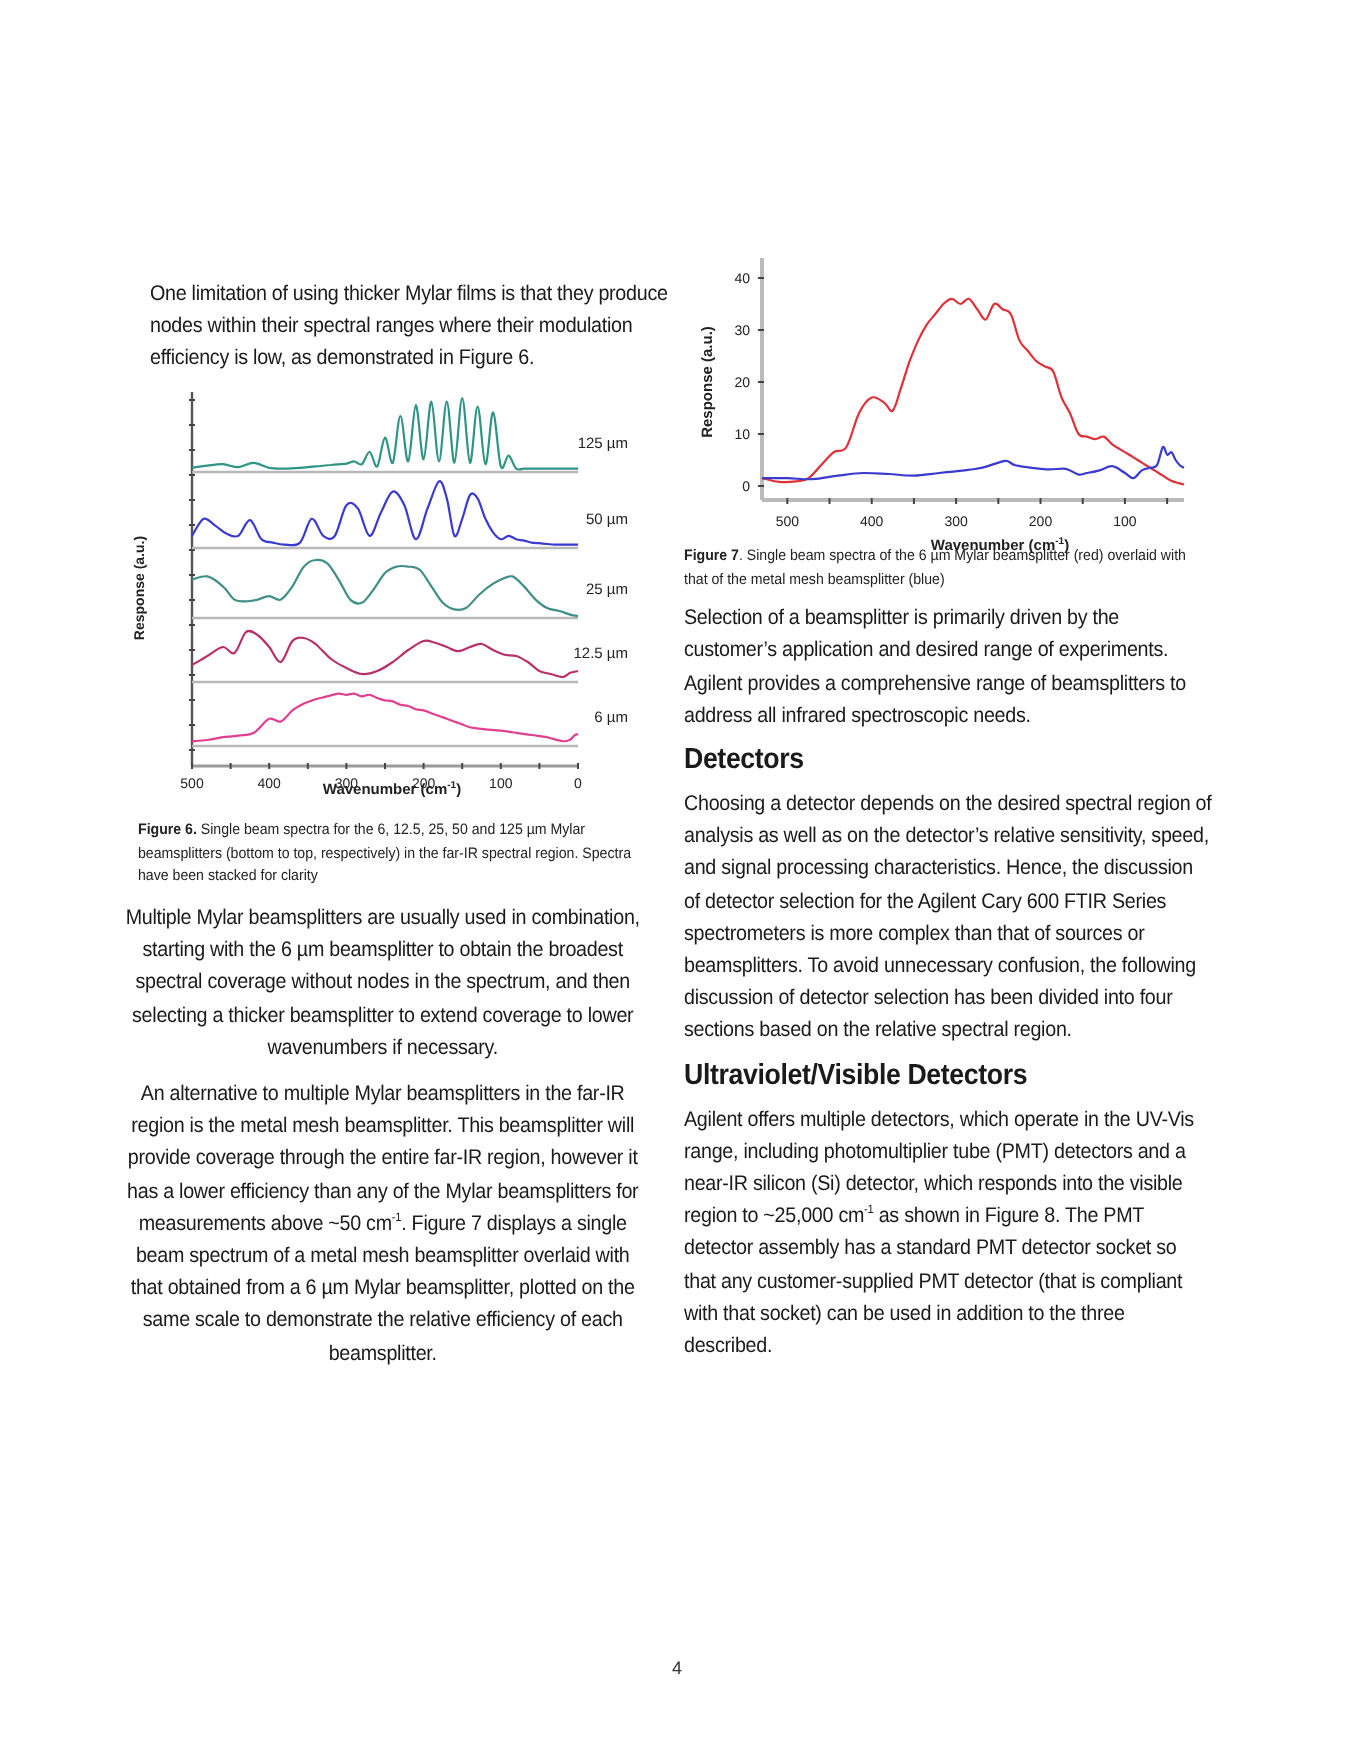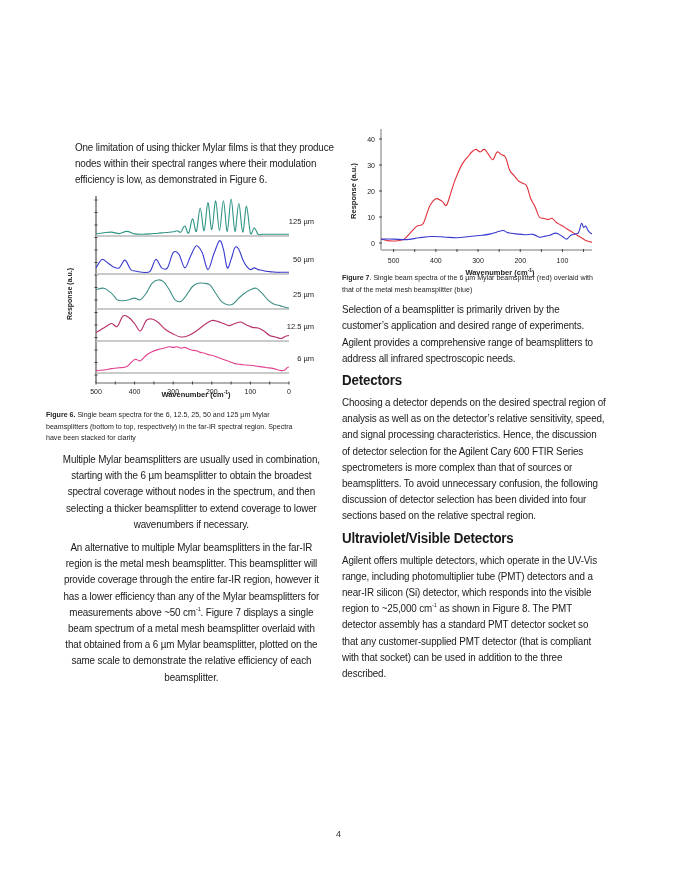--- a/index.html
+++ b/index.html
@@ -73,21 +73,21 @@
       <text x="254" y="107" text-anchor="end" font-size="7.5" fill="#222">25 µm</text>
       <path d="M36.0,142.5 C37.3,141.8 41.1,139.5 43.7,138.0 C46.3,136.5 49.2,133.8 51.4,133.5 C53.7,133.3 55.3,137.8 57.2,136.5 C59.2,135.3 61.1,127.5 63.0,126.0 C65.0,124.5 66.9,126.3 68.8,127.5 C70.7,128.8 72.7,131.3 74.6,133.5 C76.5,135.8 78.5,141.5 80.4,141.0 C82.3,140.5 84.3,132.5 86.2,130.5 C88.1,128.5 90.0,128.8 92.0,129.0 C93.9,129.3 95.5,130.3 97.8,132.0 C100.0,133.8 102.9,137.5 105.5,139.5 C108.1,141.5 110.6,142.8 113.2,144.0 C115.8,145.3 118.3,146.8 120.9,147.0 C123.5,147.3 126.1,146.5 128.6,145.5 C131.2,144.5 133.8,142.8 136.4,141.0 C138.9,139.3 141.5,136.8 144.1,135.0 C146.7,133.3 149.5,131.1 151.8,130.5 C154.1,129.9 155.7,130.9 157.6,131.4 C159.5,131.9 161.4,132.8 163.4,133.5 C165.3,134.2 167.2,135.6 169.2,135.6 C171.1,135.6 173.0,134.1 175.0,133.5 C176.9,132.9 178.8,131.8 180.8,132.0 C182.7,132.3 184.6,134.1 186.5,135.0 C188.5,135.9 190.4,136.9 192.3,137.4 C194.3,137.9 196.2,137.4 198.1,138.0 C200.1,138.6 202.0,139.8 203.9,141.0 C205.8,142.3 207.8,144.5 209.7,145.5 C211.6,146.5 213.6,146.5 215.5,147.0 C217.4,147.5 219.7,148.6 221.3,148.5 C222.9,148.4 223.9,146.9 225.1,146.4 C226.4,145.9 228.4,145.7 229.0,145.5" fill="none" stroke="#b8306a" stroke-width="1.1"></path>
       <text x="254" y="139" text-anchor="end" font-size="7.5" fill="#222">12.5 µm</text>
       <path d="M36.0,180.6 C37.3,180.5 41.1,180.4 43.7,180.0 C46.3,179.7 48.9,179.0 51.4,178.6 C54.0,178.3 56.6,178.2 59.2,177.8 C61.7,177.4 64.3,177.8 66.9,176.4 C69.5,175.0 72.3,170.3 74.6,169.4 C76.9,168.5 78.5,171.5 80.4,170.8 C82.3,170.1 84.3,166.7 86.2,165.2 C88.1,163.7 90.0,162.8 92.0,161.8 C93.9,160.9 95.8,160.2 97.8,159.6 C99.7,159.0 101.6,158.7 103.5,158.2 C105.5,157.7 107.7,156.9 109.3,156.8 C110.9,156.7 111.9,157.4 113.2,157.4 C114.5,157.4 115.8,156.7 117.1,156.8 C118.3,156.9 119.6,158.1 120.9,158.2 C122.2,158.3 123.5,157.2 124.8,157.4 C126.1,157.5 127.4,158.6 128.6,159.0 C129.9,159.5 131.2,159.9 132.5,160.2 C133.8,160.4 135.1,160.3 136.4,160.7 C137.6,161.1 138.9,162.0 140.2,162.4 C141.5,162.8 142.8,162.6 144.1,163.0 C145.4,163.3 146.7,164.3 147.9,164.6 C149.2,165.0 150.5,164.9 151.8,165.2 C153.1,165.5 154.4,166.1 155.7,166.6 C156.9,167.1 158.2,167.5 159.5,168.0 C160.8,168.5 162.1,168.9 163.4,169.4 C164.7,169.9 166.0,170.3 167.2,170.8 C168.5,171.3 169.8,171.7 171.1,172.2 C172.4,172.7 173.7,173.3 175.0,173.6 C176.2,173.9 177.5,174.0 178.8,174.2 C180.1,174.3 180.8,174.5 182.7,174.7 C184.6,174.9 187.8,175.0 190.4,175.3 C193.0,175.6 195.5,176.0 198.1,176.4 C200.7,176.8 203.3,177.1 205.8,177.5 C208.4,177.9 211.0,178.1 213.6,178.6 C216.1,179.2 219.3,180.4 221.3,180.6 C223.2,180.8 224.2,180.2 225.1,179.8 C226.1,179.3 226.4,178.3 227.1,177.8 C227.7,177.3 228.7,177.1 229.0,177.0" fill="none" stroke="#e0408f" stroke-width="1.1"></path>
       <text x="254" y="171" text-anchor="end" font-size="7.5" fill="#222">6 µm</text>
     </g>
   <text transform="translate(12,104) rotate(-90)" text-anchor="middle" font-size="7" font-weight="bold" fill="#222">Response (a.u.)</text>
   <text x="136" y="207" text-anchor="middle" font-size="7.5" font-weight="bold" fill="#222"><tspan>Wavenumber (cm</tspan><tspan dy="-3" font-size="5">-1</tspan><tspan dy="3">)</tspan></text>
 </svg>
 
-<div class="col" style="left:46px; top:409px; width:262px;">
+<div class="col" style="left:69px; top:409px; width:262px;">
   <p class="cap"><b>Figure 6.</b><span> Single beam spectra for the 6, 12.5, 25, 50 and 125 µm Mylar beamsplitters (bottom to top, respectively) in the far-IR spectral region. Spectra have been stacked for clarity</span></p>
 </div>
 
 <div class="col" style="left:61px; top:451px; width:262px;text-align:center;">
   <p class="p">Multiple Mylar beamsplitters are usually used in combination, starting with the 6 µm beamsplitter to obtain the broadest spectral coverage without nodes in the spectrum, and then selecting a thicker beamsplitter to extend coverage to lower wavenumbers if necessary.</p>
   <p class="p" style="margin-top:7px;"><span>An alternative to multiple Mylar beamsplitters in the far-IR region is the metal mesh beamsplitter. This beamsplitter will provide coverage through the entire far-IR region, however it has a lower efficiency than any of the Mylar beamsplitters for measurements above ~50 cm</span><span class="sup">-1</span><span>. Figure 7 displays a single beam spectrum of a metal mesh beamsplitter overlaid with that obtained from a 6 µm Mylar beamsplitter, plotted on the same scale to demonstrate the relative efficiency of each beamsplitter.</span></p>
 </div>
 
 <svg id="fig7" width="270" height="160" style="position:absolute; left:340px; top:125px;" xmlns="http://www.w3.org/2000/svg">
   <g id="fig7-marks">

